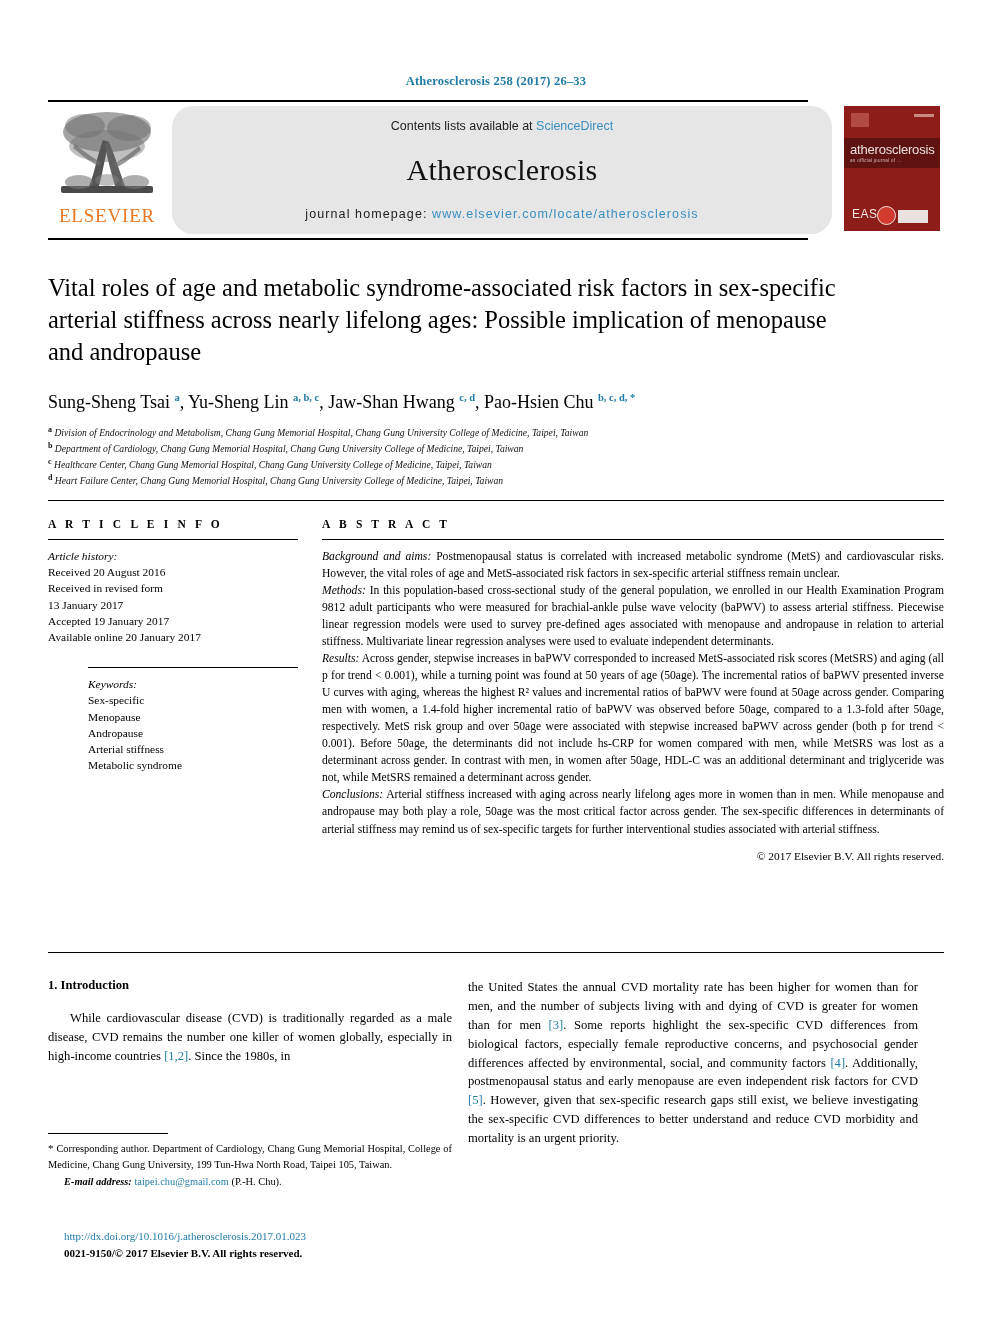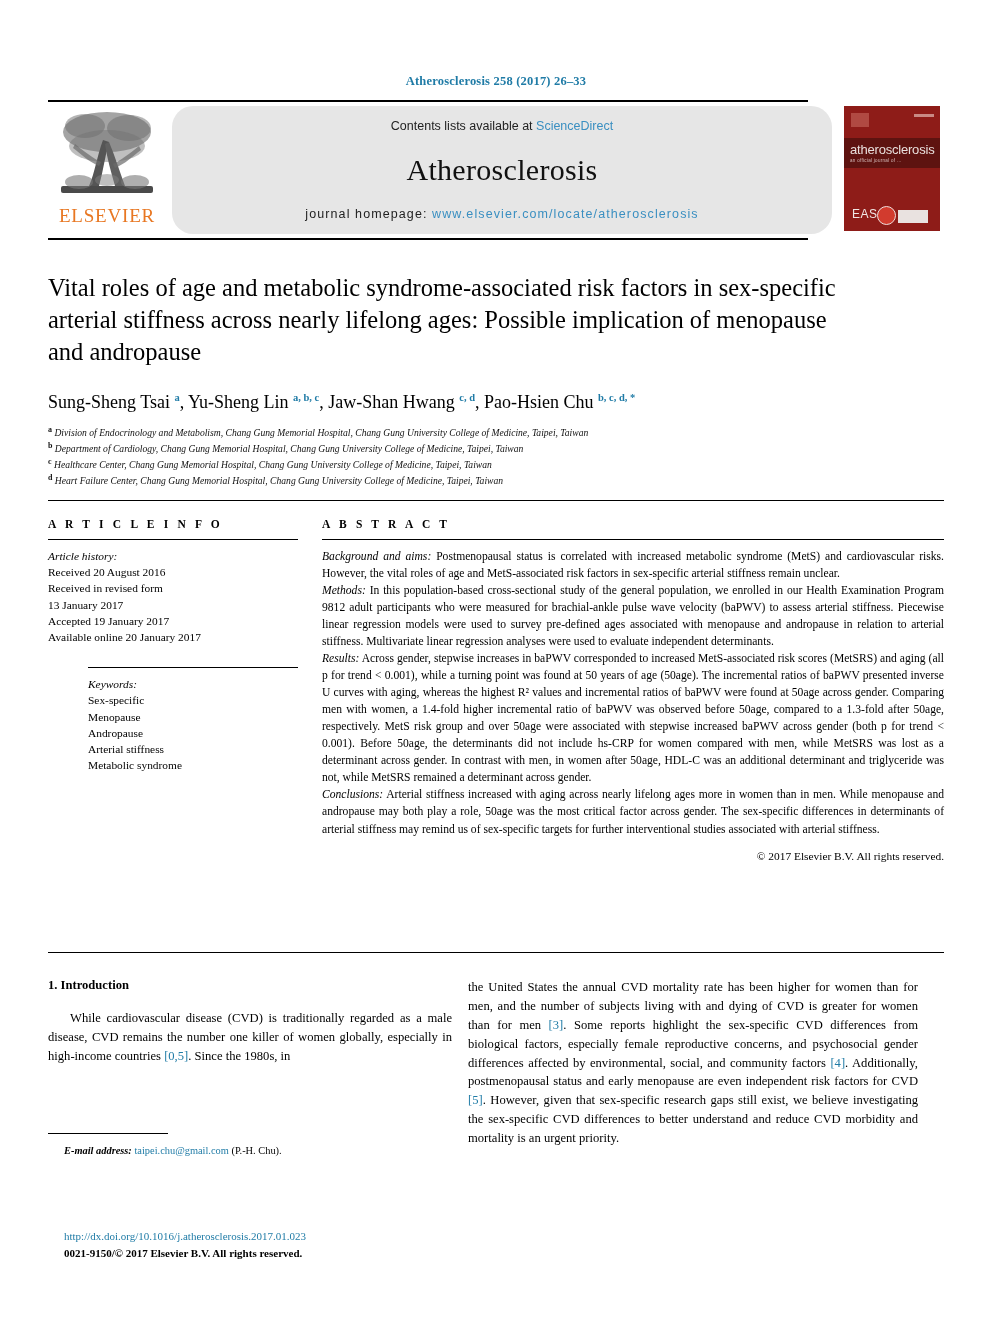--- a/index.html
+++ b/index.html
@@ -482,29 +482,30 @@
         <p><span class="hd">Results:</span><span> Across gender, stepwise increases in baPWV corresponded to increased MetS-associated risk scores (MetSRS) and aging (all p for trend &lt; 0.001), while a turning point was found at 50 years of age (50age). The incremental ratios of baPWV presented inverse U curves with aging, whereas the highest R² values and incremental ratios of baPWV were found at 50age across gender. Comparing men with women, a 1.4-fold higher incremental ratio of baPWV was observed before 50age, compared to a 1.3-fold after 50age, respectively. MetS risk group and over 50age were associated with stepwise increased baPWV across gender (both p for trend &lt; 0.001). Before 50age, the determinants did not include hs-CRP for women compared with men, while MetSRS was lost as a determinant across gender. In contrast with men, in women after 50age, HDL-C was an additional determinant and triglyceride was not, while MetSRS remained a determinant across gender.</span></p>
         <p><span class="hd">Conclusions:</span><span> Arterial stiffness increased with aging across nearly lifelong ages more in women than in men. While menopause and andropause may both play a role, 50age was the most critical factor across gender. The sex-specific differences in determinants of arterial stiffness may remind us of sex-specific targets for further interventional studies associated with arterial stiffness.</span></p>
       </div>
     <div class="copyright">© 2017 Elsevier B.V. All rights reserved.</div>
   </div>
 
   <div class="rule-wide" style="top:952px;"></div>
 
   <div class="body-col-left">
     <h2 class="h2">1. Introduction</h2>
-    <p class="para">While cardiovascular disease (CVD) is traditionally regarded as a male disease, CVD remains the number one killer of women globally, especially in high-income countries <span class="ref">[0,5]</span>. Since the 1980s, in</p>
+    <p class="para">While cardiovascular disease (CVD) is traditionally regarded as a male disease, CVD remains the number one killer of women globally, especially in high-income countries <span class="ref">[1,2]</span>. Since the 1980s, in</p>
   </div>
 
   <div class="body-col-right">
     <p class="para noindent">the United States the annual CVD mortality rate has been higher for women than for men, and the number of subjects living with and dying of CVD is greater for women than for men <span class="ref">[3]</span>. Some reports highlight the sex-specific CVD differences from biological factors, especially female reproductive concerns, and psychosocial gender differences affected by environmental, social, and community factors <span class="ref">[4]</span>. Additionally, postmenopausal status and early menopause are even independent risk factors for CVD <span class="ref">[5]</span>. However, given that sex-specific research gaps still exist, we believe investigating the sex-specific CVD differences to better understand and reduce CVD morbidity and mortality is an urgent priority.</p>
   </div>
 
   <div class="footnote-rule"></div>
   <div class="footnotes">
+    <div><span class="star">*</span> Corresponding author. Department of Cardiology, Chang Gung Memorial Hospital, College of Medicine, Chang Gung University, 199 Tun-Hwa North Road, Taipei 105, Taiwan.</div>
     <div style="text-indent:16px;margin-top:2px;">
       <span class="em">E-mail address:</span>
       <span class="mail">taipei.chu@gmail.com</span><span> (P.-H. Chu).</span>
     </div>
   </div>
 
   <div class="doi-block">
     <div class="doi-link">http://dx.doi.org/10.1016/j.atherosclerosis.2017.01.023</div>
     <div class="issn">0021-9150/© 2017 Elsevier B.V. All rights reserved.</div>
   </div>

